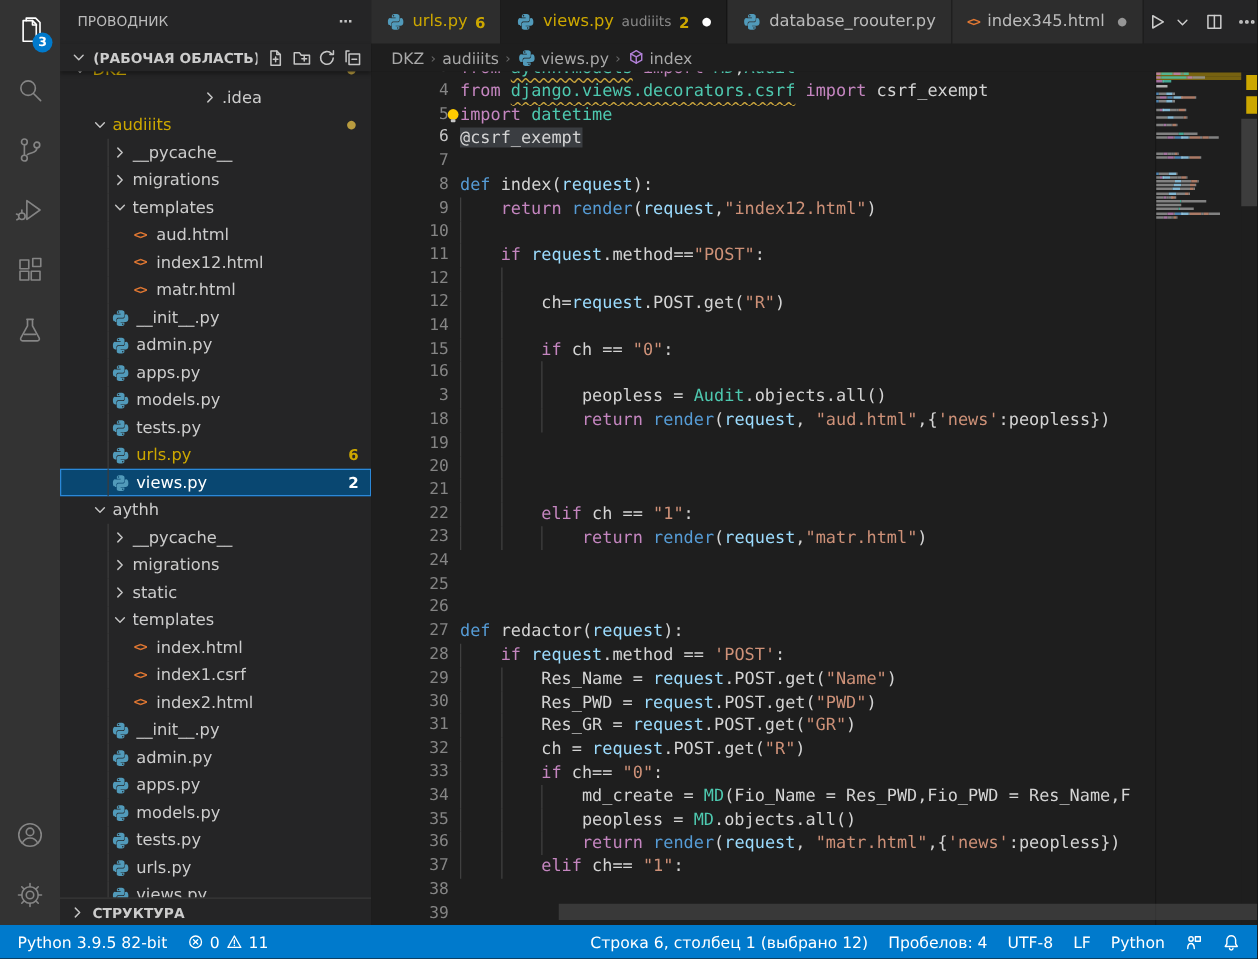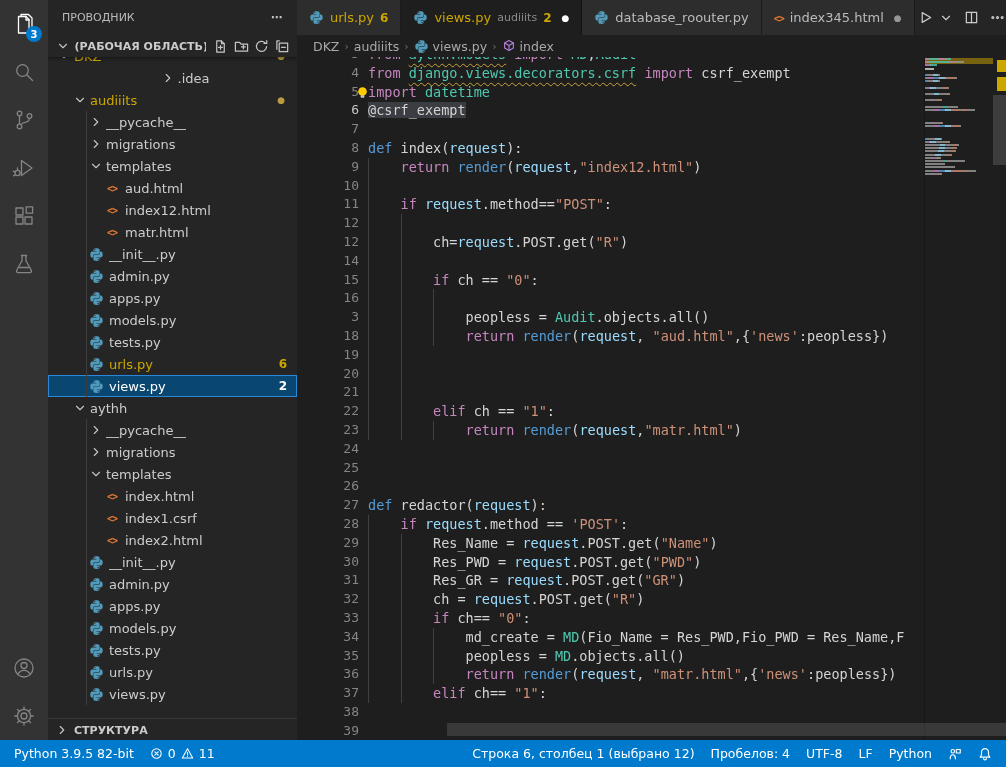--- a/index.html
+++ b/index.html
@@ -376,20 +376,29 @@
             <span class="tlabel">__pycache__</span>
           </div>
           <div class="trow" style="padding-left: 40px;">
             <span class="guide"></span>
             <span class="twisty">
               <svg class="stroked" width="14" height="14" viewBox="0 0 16 16">
                 <path d="M6 4l4 4-4 4"></path>
               </svg>
             </span>
             <span class="tlabel">migrations</span>
+          </div>
+          <div class="trow" style="padding-left: 40px;">
+            <span class="guide"></span>
+            <span class="twisty">
+              <svg class="stroked" width="14" height="14" viewBox="0 0 16 16">
+                <path d="M6 4l4 4-4 4"></path>
+              </svg>
+            </span>
+            <span class="tlabel">static</span>
           </div>
           <div class="trow" style="padding-left: 40px;">
             <span class="guide"></span>
             <span class="twisty">
               <svg class="stroked" width="14" height="14" viewBox="0 0 16 16">
                 <path d="M4 6l4 4 4-4"></path>
               </svg>
             </span>
             <span class="tlabel">templates</span>
           </div>

